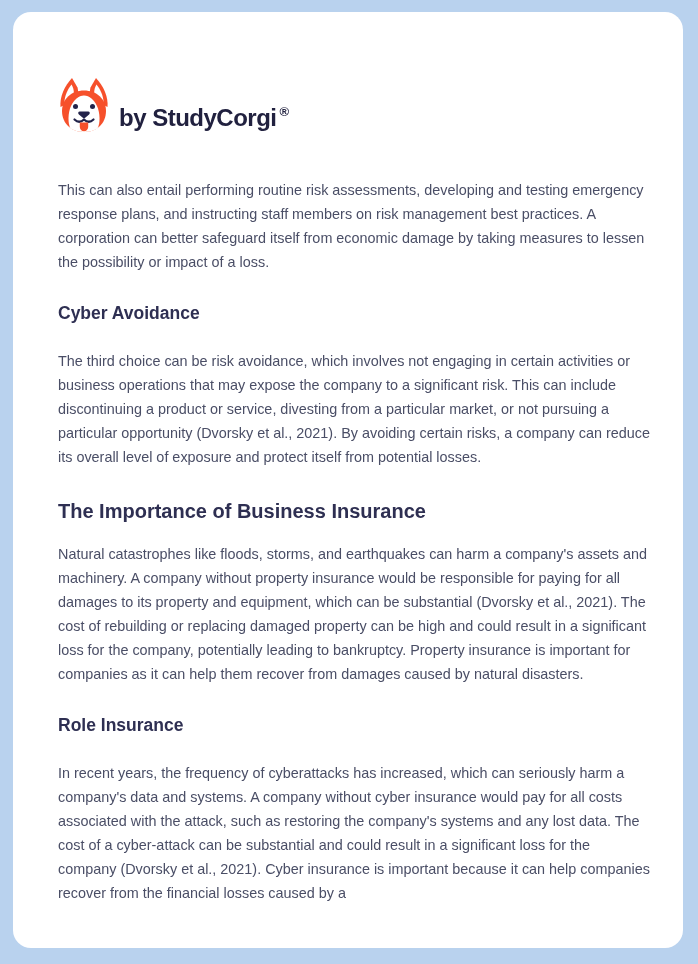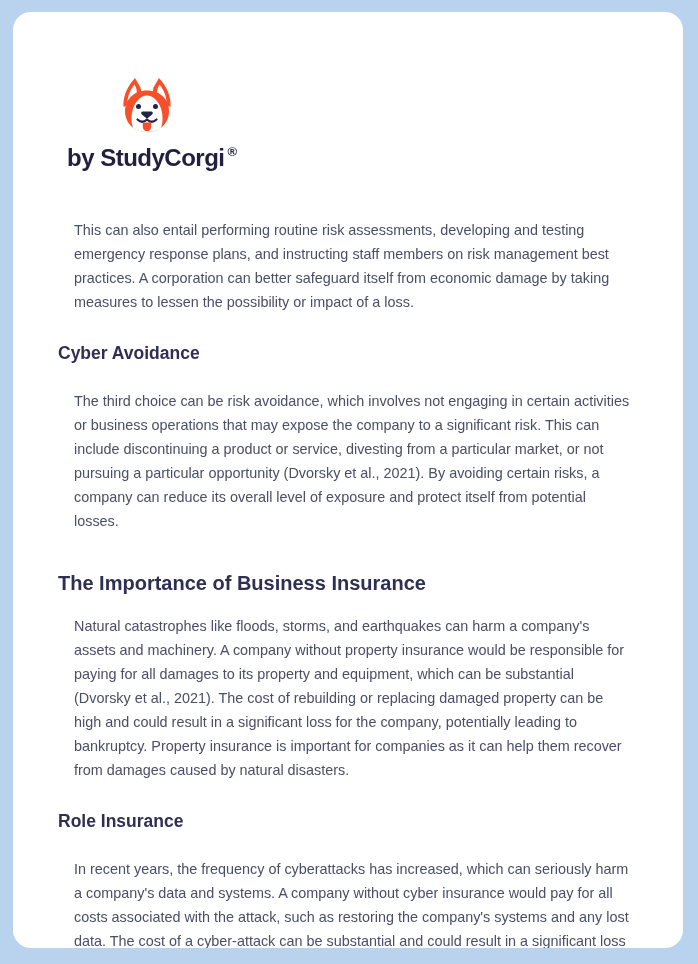--- a/index.html
+++ b/index.html
@@ -21,23 +21,22 @@
   }
   
   .header {
     padding-top: 55px;
     display: flex;
     justify-content: space-between;
     align-items: flex-start;
   }
   .brand {
     display: flex;
-    align-items: center;
+    align-items: flex-end;
     margin-top: 11px;
-    flex-direction: column;
   }
   .brand svg { display: block; flex: 0 0 auto; }
   .wordmark {
     font-size: 24px;
     font-weight: 800;
     color: #21213f;
     letter-spacing: -0.5px;
     margin-left: 9px;
     margin-top: 12px;
     white-space: nowrap;
@@ -71,27 +70,27 @@
     word-break: break-all;
   }
   
   .article {
     margin-top: 46px;
     width: 592px;
     color: #4a4e66;
     font-size: 14.4px;
     line-height: 24px;
   }
-  .article p { margin: 0 16px 24px; }
+  .article p { margin: 0 0 24px; }
   .article h2 {
     font-size: 20px;
     line-height: 24px;
     font-weight: 700;
     color: #2e2f52;
-    margin: 38px 0 19px;
+    margin: 30px 0 19px;
   }
   .article h3 {
     font-size: 17.5px;
     line-height: 22px;
     font-weight: 700;
     color: #2e2f52;
     margin: 28px 0 25px;
   }
 </style>
 </head>

